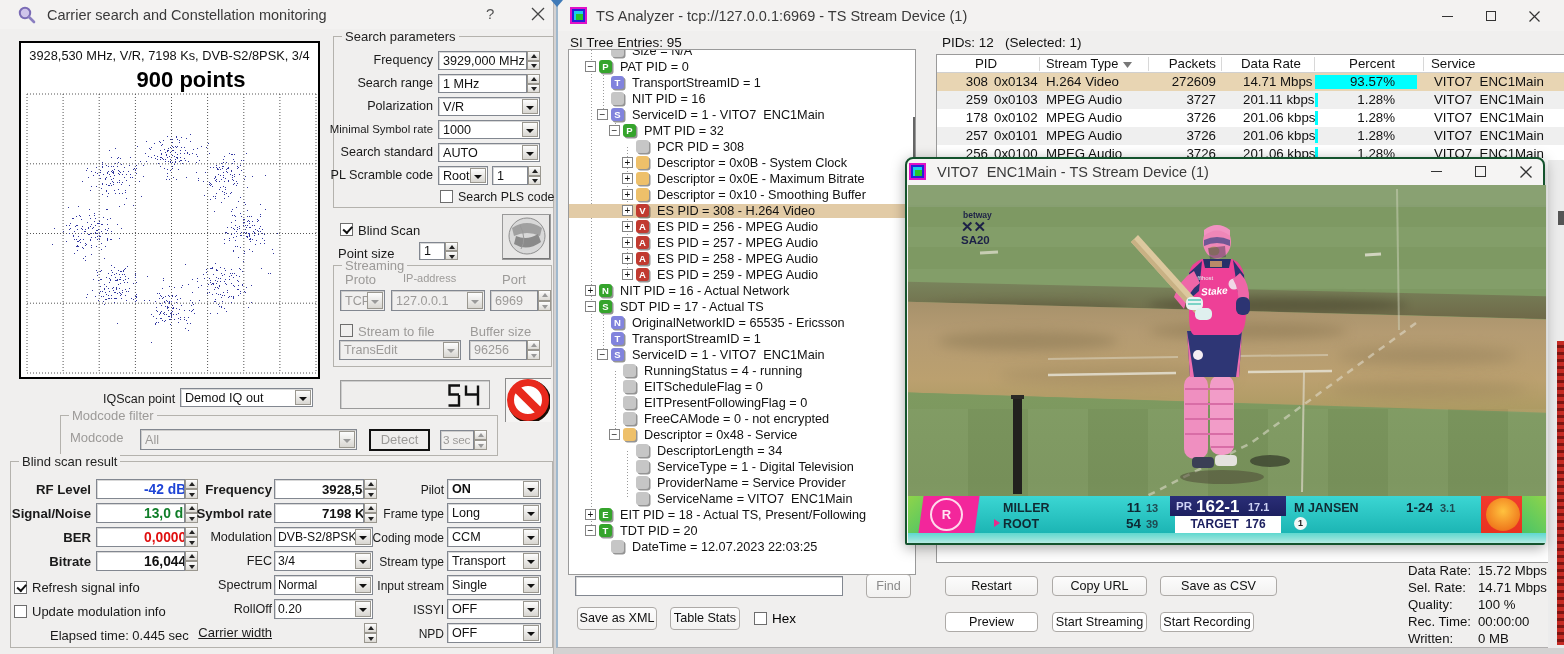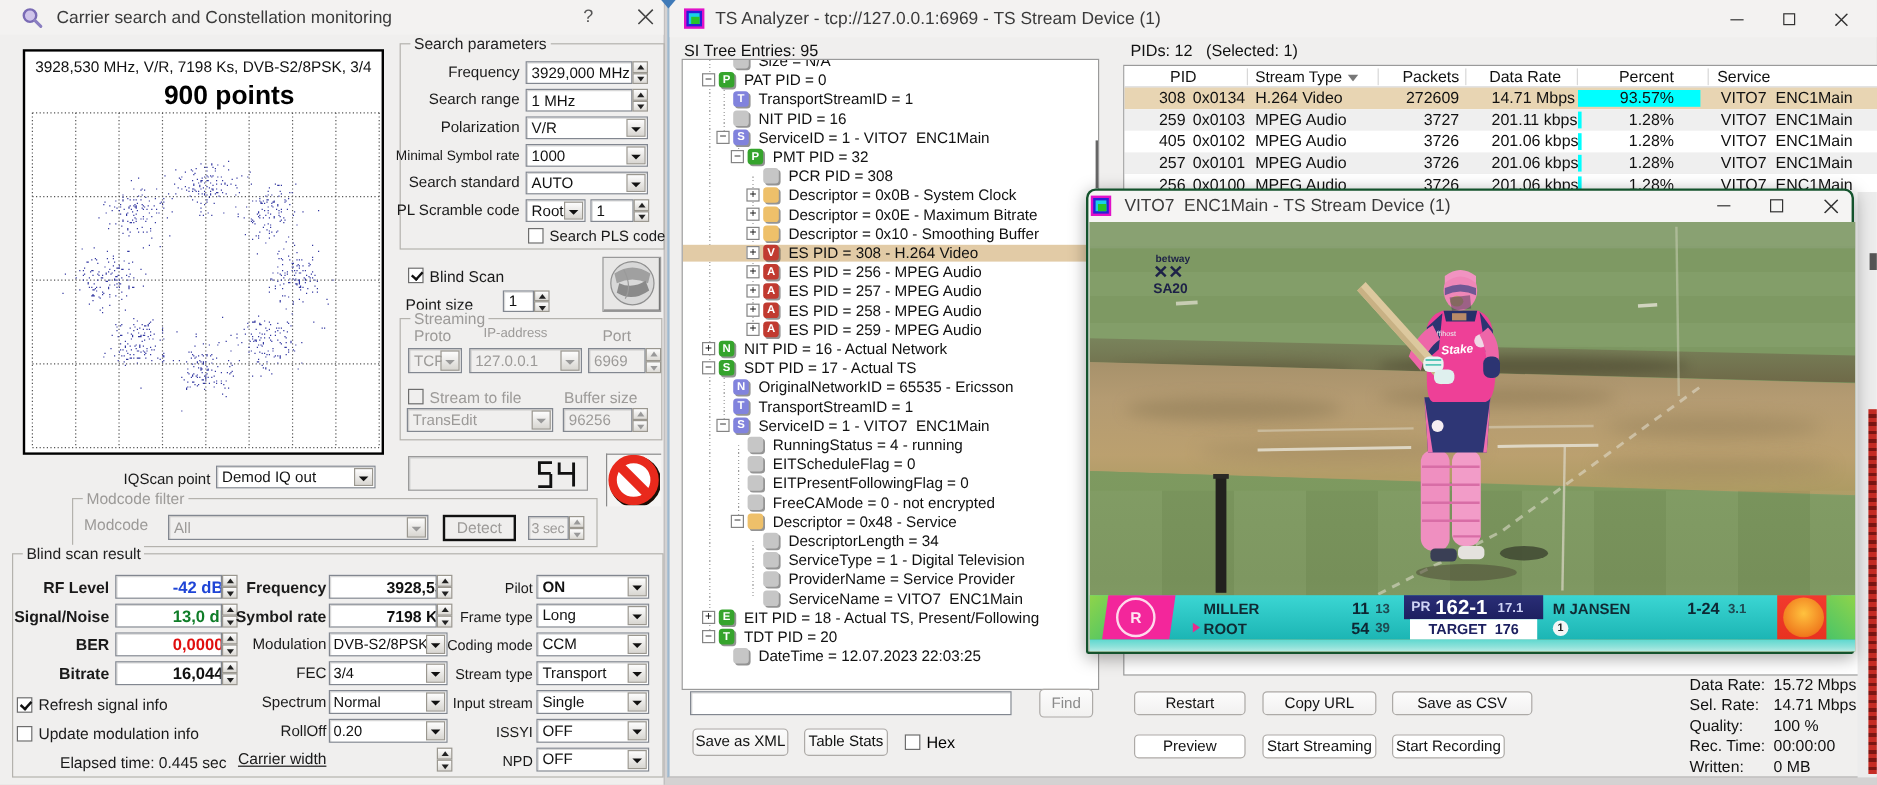--- a/index.html
+++ b/index.html
@@ -450,21 +450,21 @@
         <div class="cell" style="left:20px;top:1px;width:31px;text-align:right">259</div>
         <div class="cell" style="left:57px;top:1px">0x0103</div>
         <div class="cell" style="left:109px;top:1px">MPEG Audio</div>
         <div class="cell" style="left:214px;top:1px;width:65px;text-align:right">3727</div>
         <div class="cell" style="left:306px;top:1px;width:62px;text-align:right">201.11 kbps</div>
         <div class="cell" style="left:390px;top:1px;width:68px;text-align:right">1.28%</div>
         <div class="cell" style="left:497px;top:1px">VITO7&nbsp; ENC1Main</div>
       </div>
       <div class="abs" style="left:0;top:54px;width:100%;height:18px;background:#fff">
         <div class="abs" style="left:378px;top:2px;width:3px;height:14px;background:#00ffff"></div>
-        <div class="cell" style="left:20px;top:1px;width:31px;text-align:right">405</div>
+        <div class="cell" style="left:20px;top:1px;width:31px;text-align:right">178</div>
         <div class="cell" style="left:57px;top:1px">0x0102</div>
         <div class="cell" style="left:109px;top:1px">MPEG Audio</div>
         <div class="cell" style="left:214px;top:1px;width:65px;text-align:right">3726</div>
         <div class="cell" style="left:306px;top:1px;width:62px;text-align:right">201.06 kbps</div>
         <div class="cell" style="left:390px;top:1px;width:68px;text-align:right">1.28%</div>
         <div class="cell" style="left:497px;top:1px">VITO7&nbsp; ENC1Main</div>
       </div>
       <div class="abs" style="left:0;top:72px;width:100%;height:18px;background:#efefef">
         <div class="abs" style="left:378px;top:2px;width:3px;height:14px;background:#00ffff"></div>
         <div class="cell" style="left:20px;top:1px;width:31px;text-align:right">257</div>

